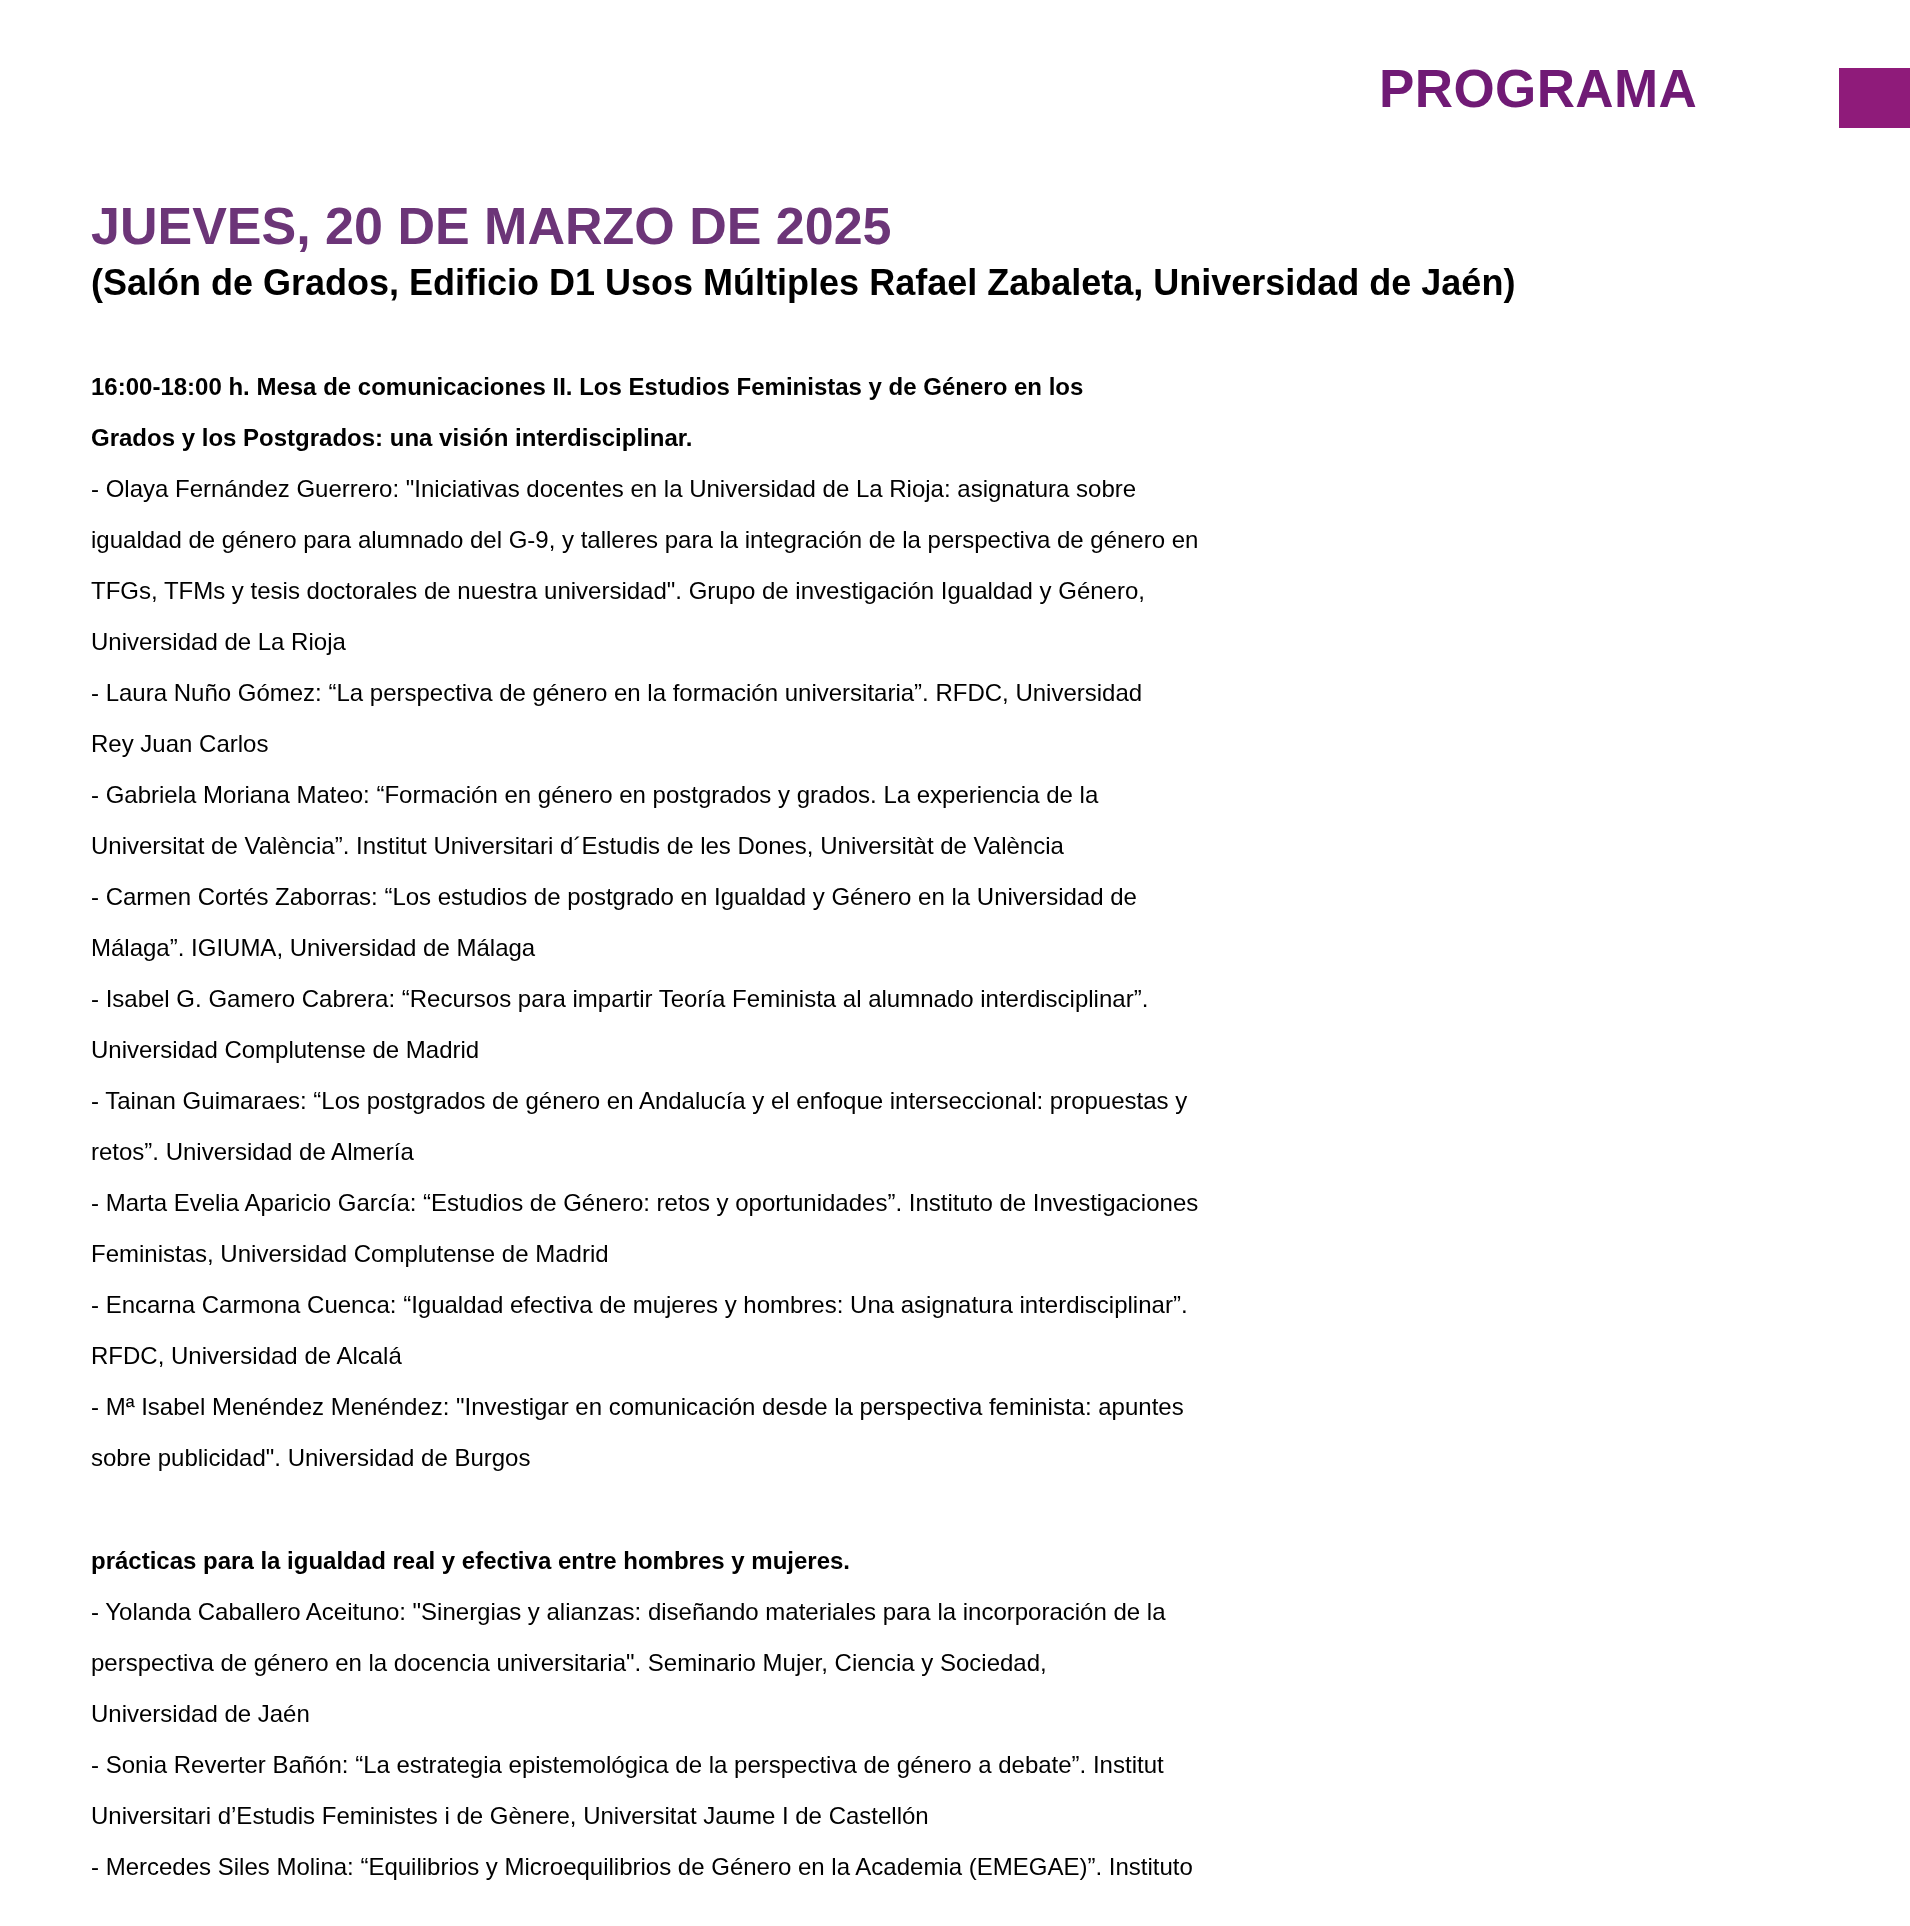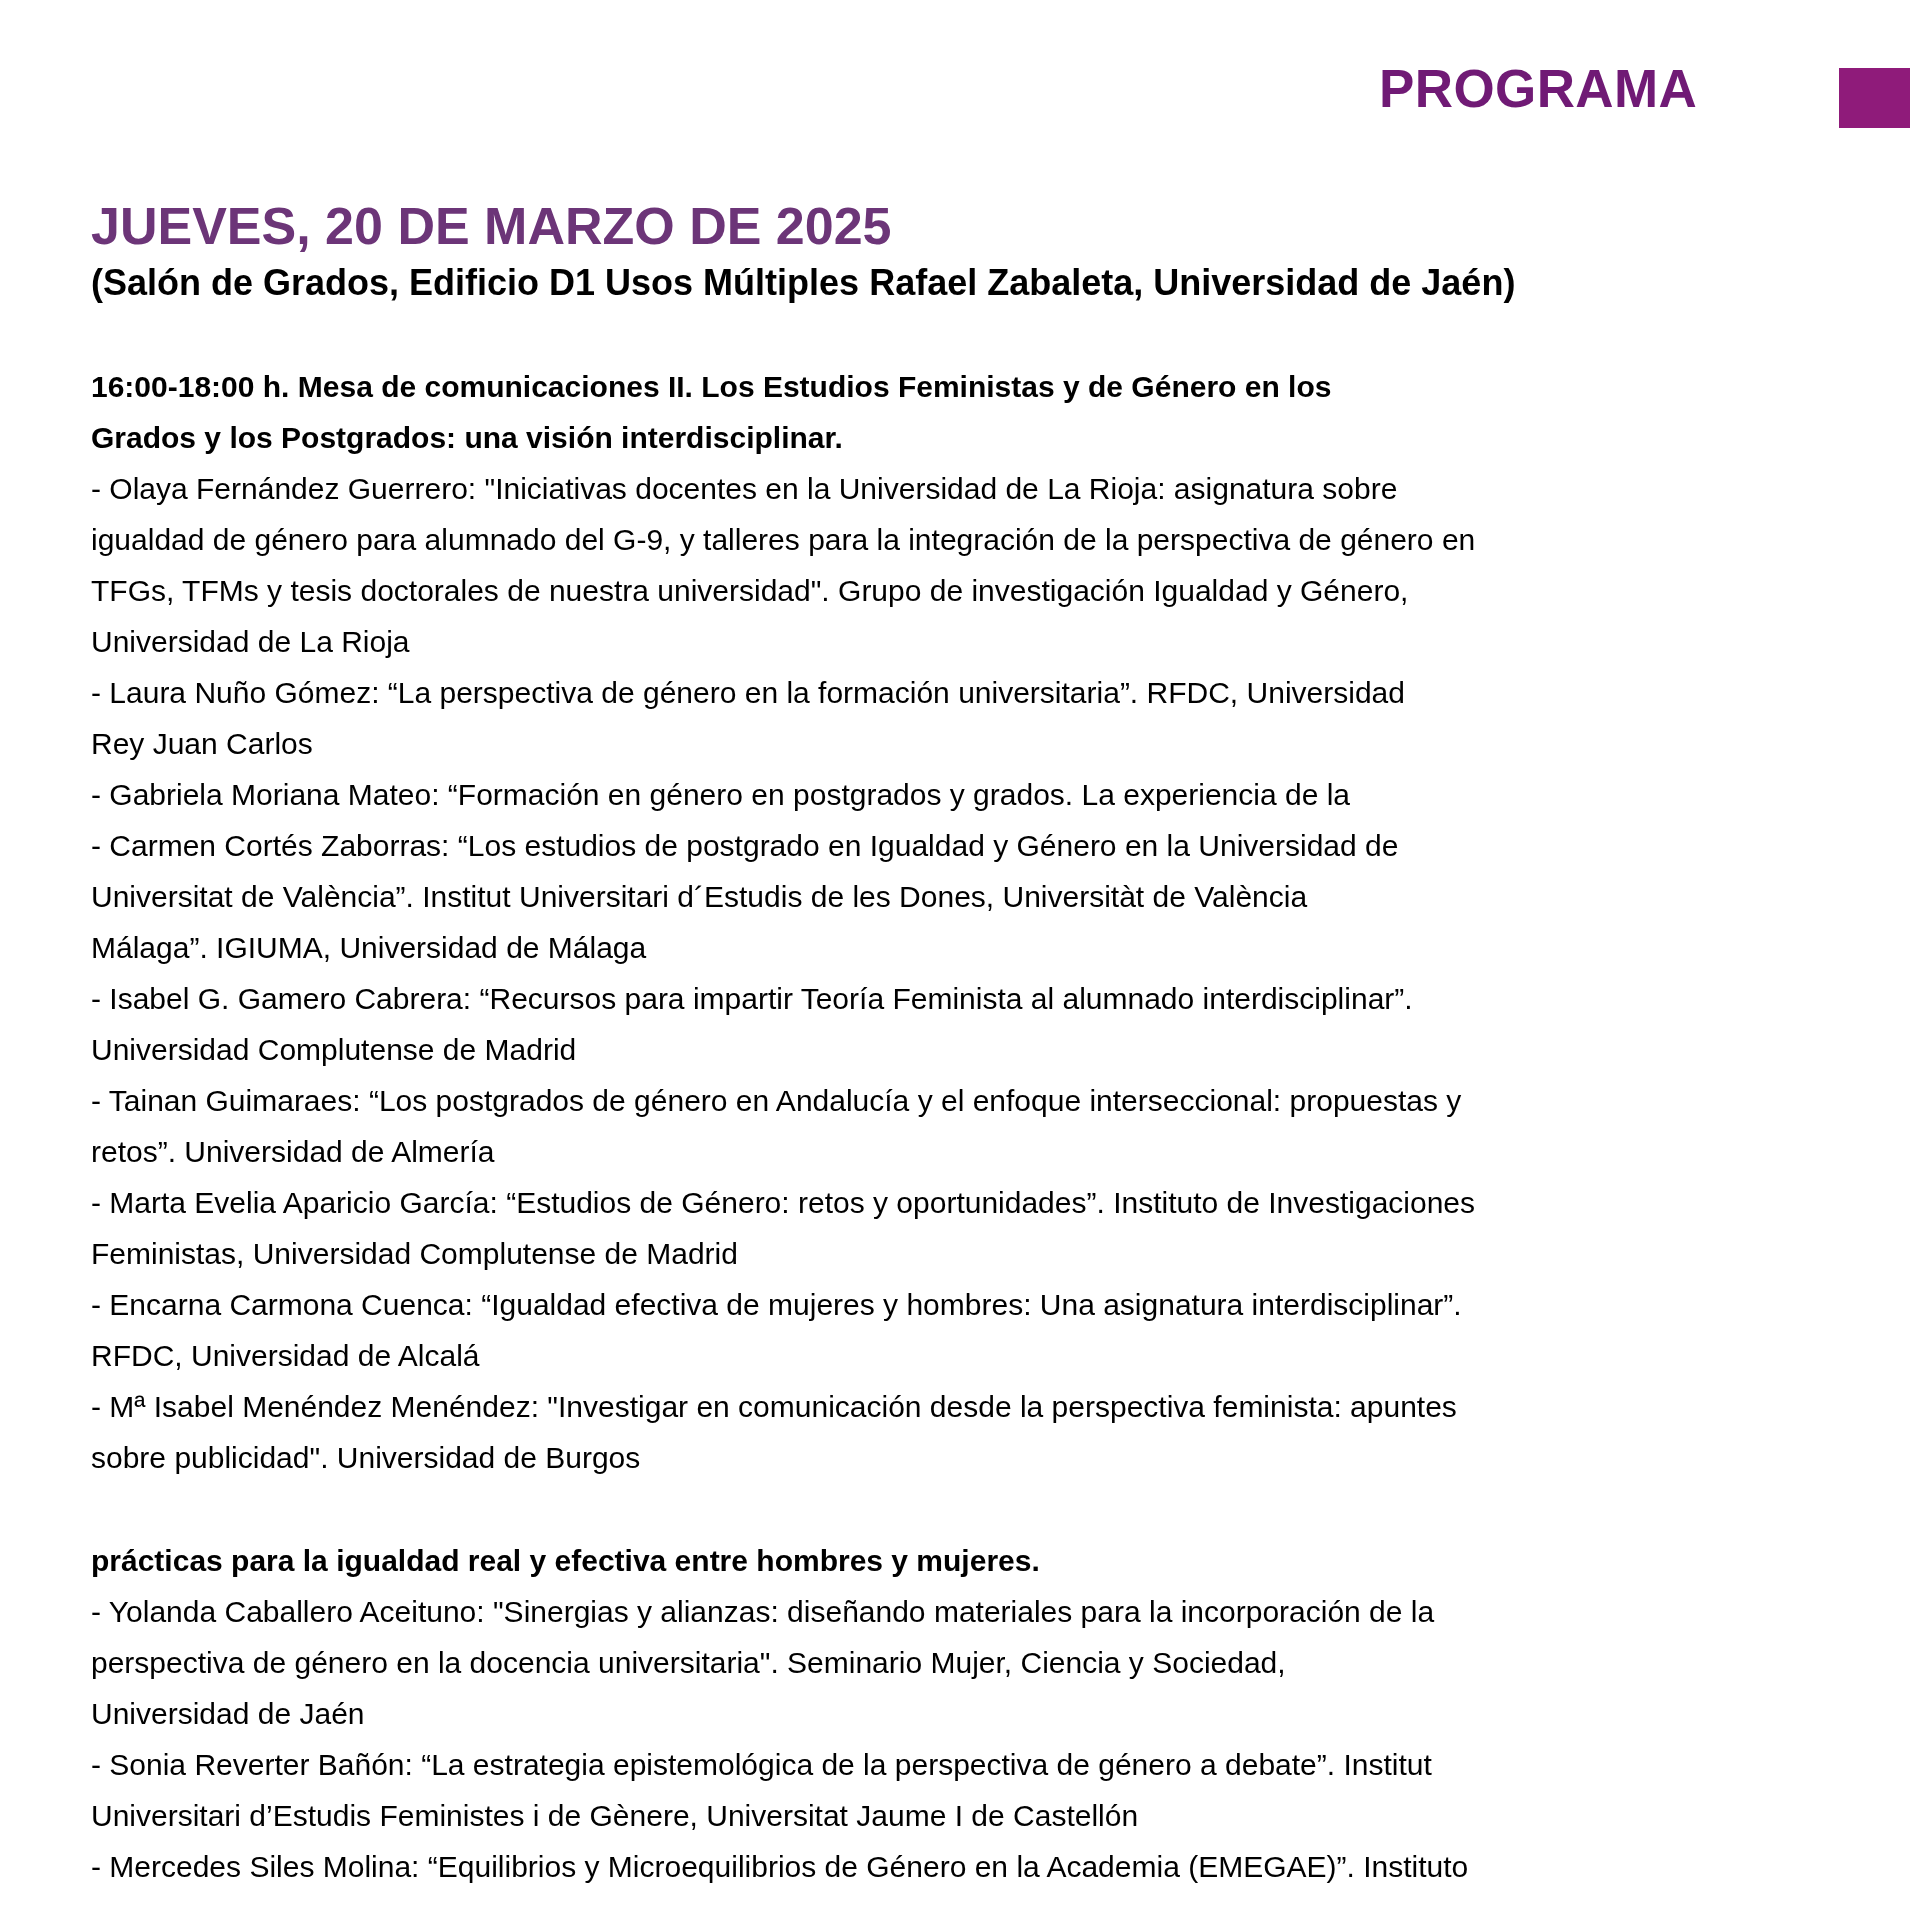--- a/index.html
+++ b/index.html
@@ -5,21 +5,21 @@
   html, body { margin: 0; padding: 0; background: #ffffff; }
   body { width: 1911px; height: 2703px; position: relative; overflow: hidden;
          font-family: "Liberation Sans", sans-serif; color: #000; }
   .header-title { position: absolute; left: 1379px; top: 62px; font-size: 53px; font-weight: bold;
                   color: #701a75; letter-spacing: 0.4px; line-height: 1; }
   .header-bar { position: absolute; left: 1839px; top: 68px; width: 72px; height: 60px; background: #8f1b7a; }
   .content { position: absolute; left: 91px; top: 200px; width: 1741px; }
   .day-title { font-size: 52px; font-weight: bold; color: #6c3578; line-height: 52px; margin: 0; }
   .venue { font-size: 36px; font-weight: bold; line-height: 52px; margin-top: 5px; }
   .section { margin-top: 52px; }
-  .line { font-size: 30px; line-height: 51px; white-space: nowrap; }
+  .line { font-size: 24px; line-height: 51px; white-space: nowrap; }
   .bold { font-weight: bold; }
 </style>
 </head>
 <body>
 
 <div class="header-title">PROGRAMA</div>
 <div class="header-bar"></div>
 
 <div class="content">
   <h1 class="day-title">JUEVES, 20 DE MARZO DE 2025</h1>
@@ -29,22 +29,22 @@
     <div class="line bold">16:00-18:00 h. Mesa de comunicaciones II. Los Estudios Feministas y de Género en los</div>
     <div class="line bold">Grados y los Postgrados: una visión interdisciplinar.</div>
     <div class="entries">
         <div class="line">- Olaya Fernández Guerrero: "Iniciativas docentes en la Universidad de La Rioja: asignatura sobre</div>
         <div class="line">igualdad de género para alumnado del G-9, y talleres para la integración de la perspectiva de género en</div>
         <div class="line">TFGs, TFMs y tesis doctorales de nuestra universidad". Grupo de investigación Igualdad y Género,</div>
         <div class="line">Universidad de La Rioja</div>
         <div class="line">- Laura Nuño Gómez: “La perspectiva de género en la formación universitaria”. RFDC, Universidad</div>
         <div class="line">Rey Juan Carlos</div>
         <div class="line">- Gabriela Moriana Mateo: “Formación en género en postgrados y grados. La experiencia de la</div>
+        <div class="line">Universitat de València”. Institut Universitari d´Estudis de les Dones, Universitàt de València</div>
         <div class="line">- Carmen Cortés Zaborras: “Los estudios de postgrado en Igualdad y Género en la Universidad de</div>
-        <div class="line">Universitat de València”. Institut Universitari d´Estudis de les Dones, Universitàt de València</div>
         <div class="line">Málaga”. IGIUMA, Universidad de Málaga</div>
         <div class="line">- Isabel G. Gamero Cabrera: “Recursos para impartir Teoría Feminista al alumnado interdisciplinar”.</div>
         <div class="line">Universidad Complutense de Madrid</div>
         <div class="line">- Tainan Guimaraes: “Los postgrados de género en Andalucía y el enfoque interseccional: propuestas y</div>
         <div class="line">retos”. Universidad de Almería</div>
         <div class="line">- Marta Evelia Aparicio García: “Estudios de Género: retos y oportunidades”. Instituto de Investigaciones</div>
         <div class="line">Feministas, Universidad Complutense de Madrid</div>
         <div class="line">- Encarna Carmona Cuenca: “Igualdad efectiva de mujeres y hombres: Una asignatura interdisciplinar”.</div>
         <div class="line">RFDC, Universidad de Alcalá</div>
         <div class="line">- Mª Isabel Menéndez Menéndez: "Investigar en comunicación desde la perspectiva feminista: apuntes</div>

